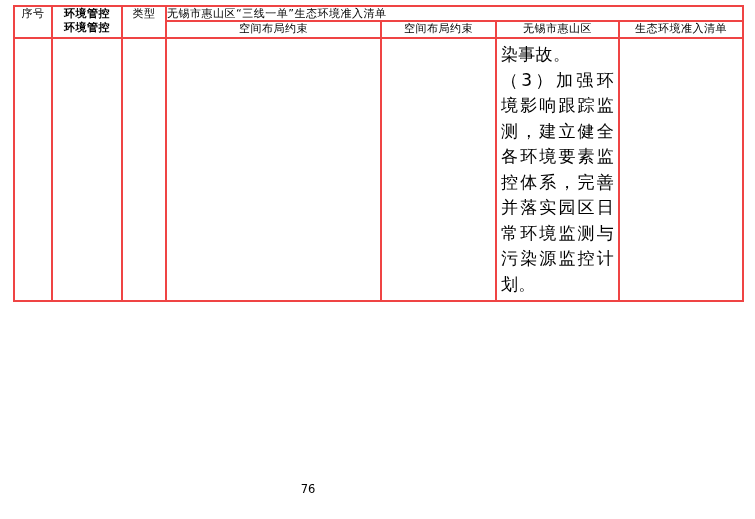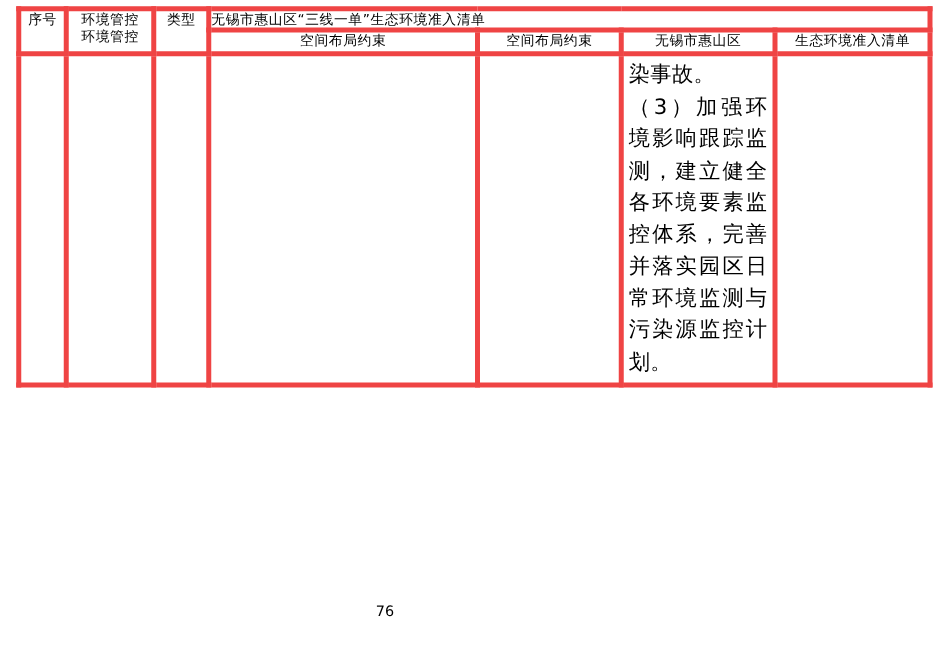--- a/index.html
+++ b/index.html
@@ -25,21 +25,21 @@
   }
   .doc-table {
     position: absolute;
     left: 13px;
     top: 5px;
     width: 729px;
     border-collapse: collapse;
     table-layout: fixed;
   }
   .doc-table td, .doc-table th {
-    border: 4px solid #ef4444;
+    border: 2px solid #ef4444;
     padding: 0;
     vertical-align: top;
     font-weight: normal;
     font-size: 11px;
   }
   .hdr-title {
     text-align: left;
     font-size: 12.5px;
     font-weight: bold;
     letter-spacing: 0.5px;
@@ -51,20 +51,21 @@
     text-align: center;
     vertical-align: middle;
     font-size: 12.5px;
     font-weight: bold;
     line-height: 1.35;
     padding: 4px 2px;
     letter-spacing: 0.5px;
   }
   .hdr-cell.two-line {
     line-height: 1.3;
+    font-weight: bold;
   }
   .body-cell {
     height: 105px;
     vertical-align: top;
   }
   .cell-text {
     font-size: 17px;
     line-height: 1.5;
     letter-spacing: 0.3px;
     padding: 3px 4px 3px 4px;

